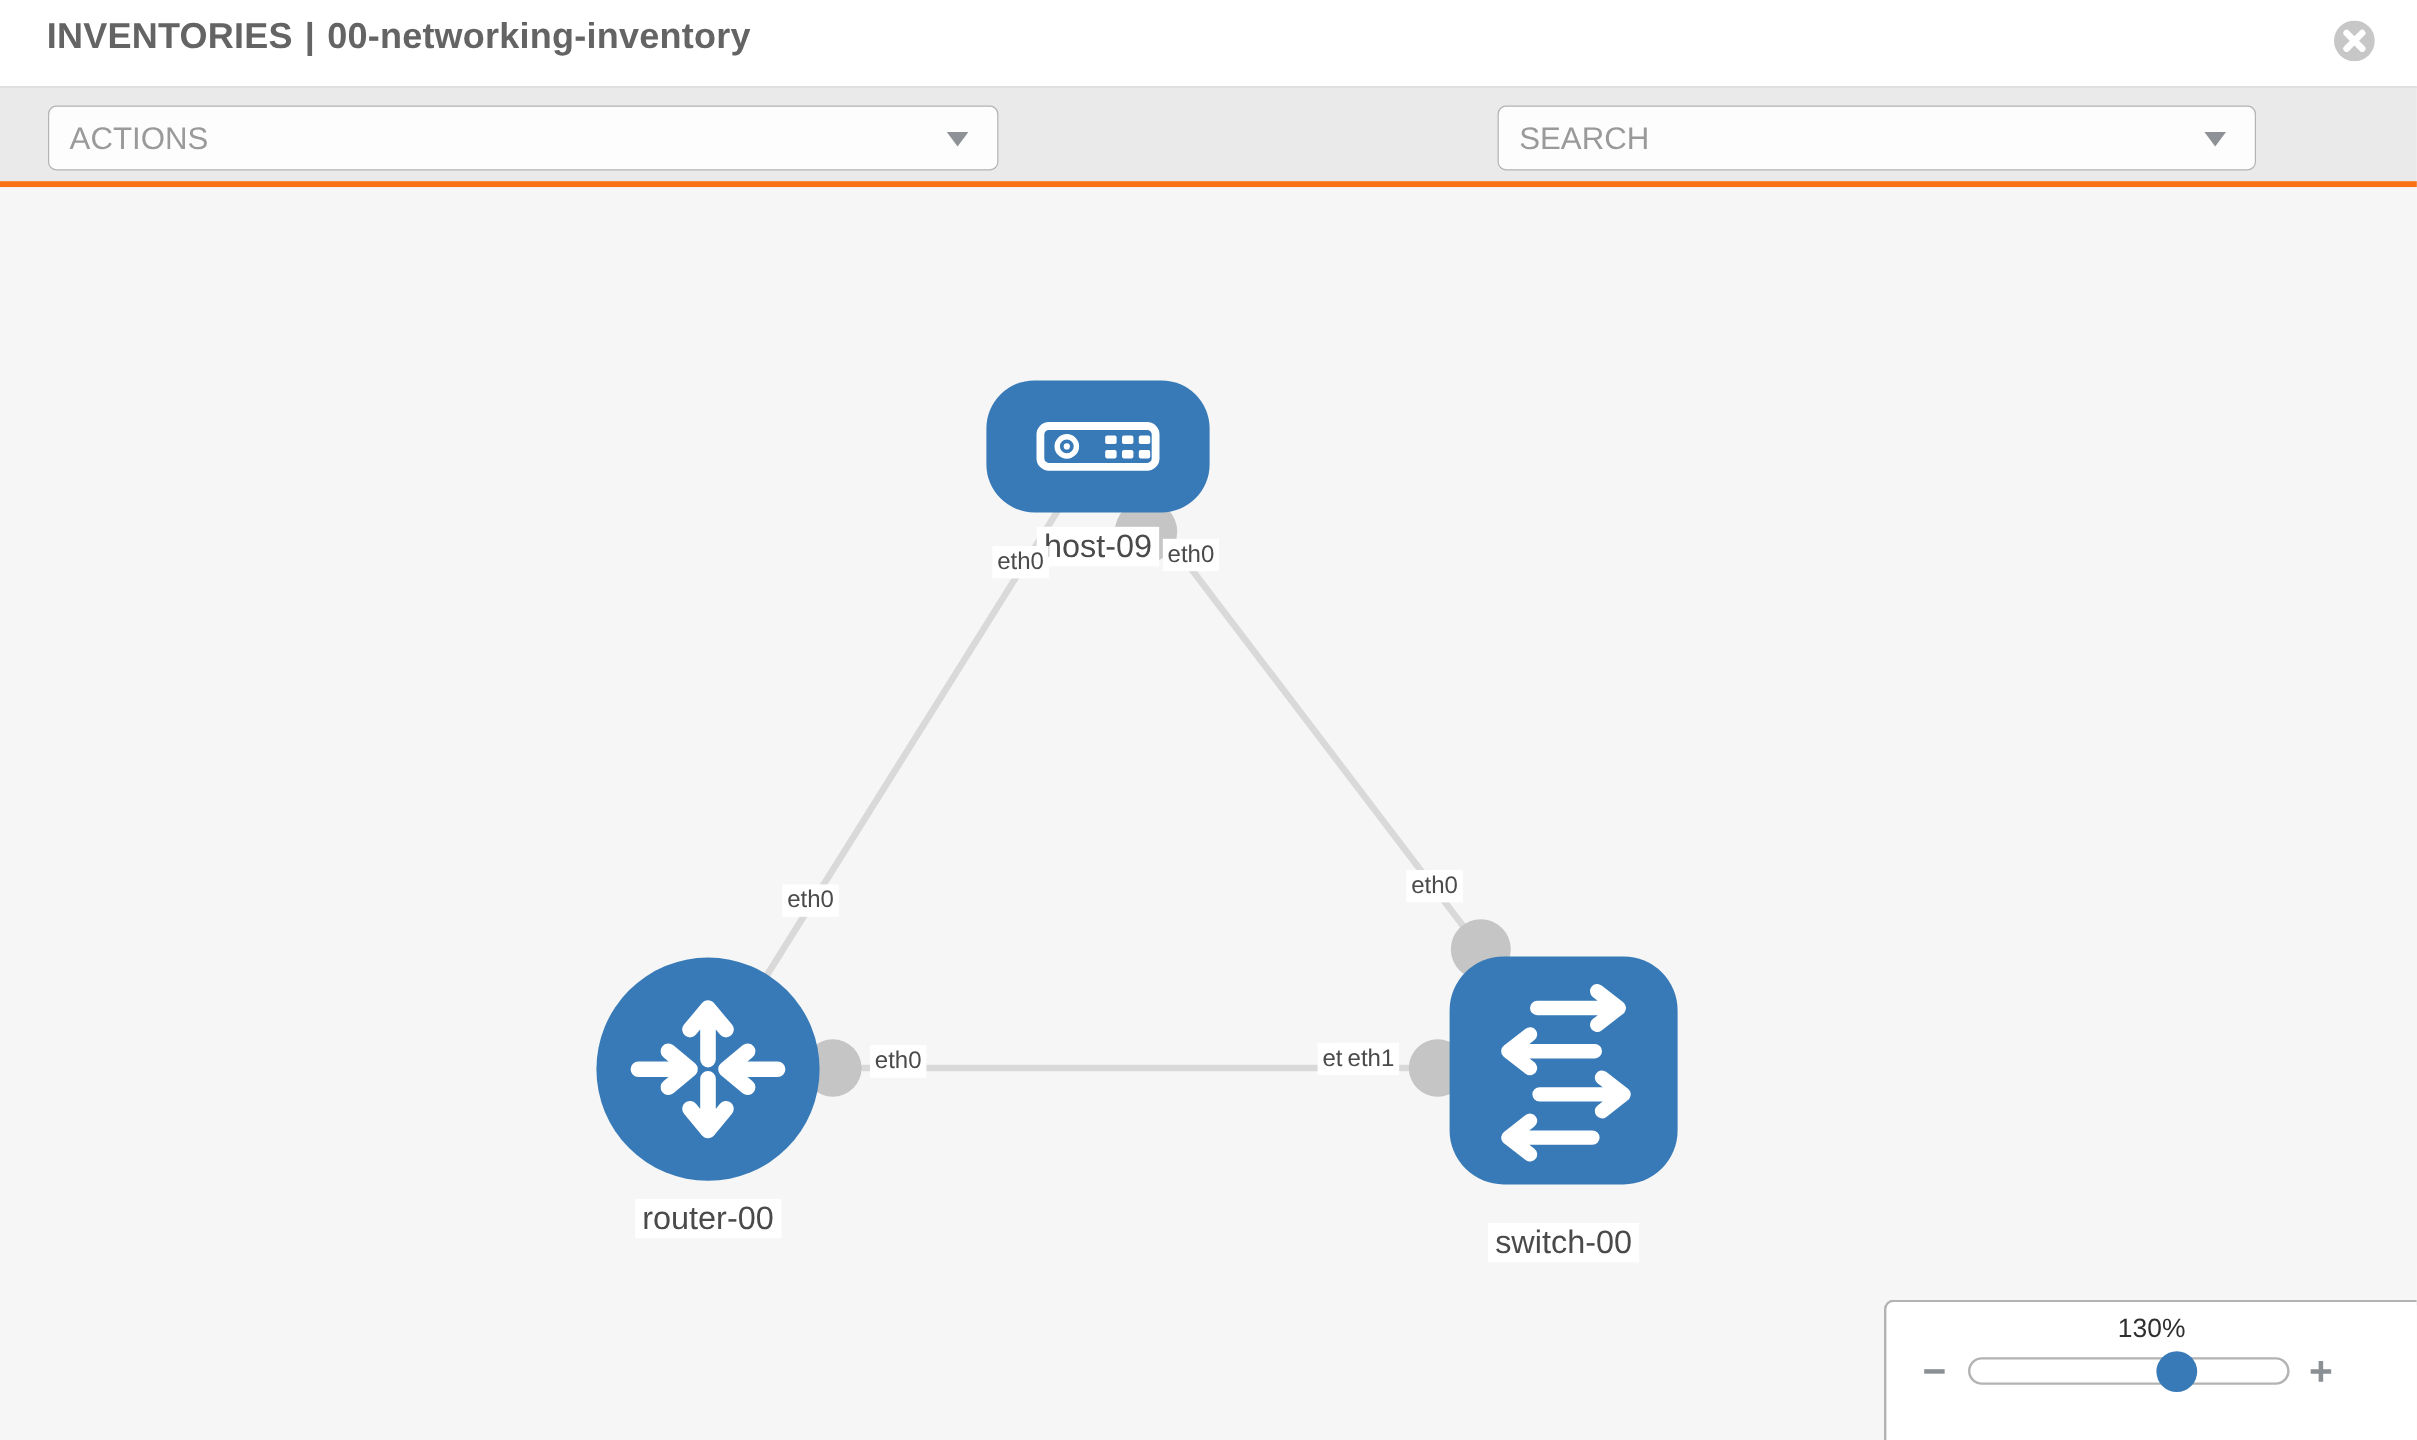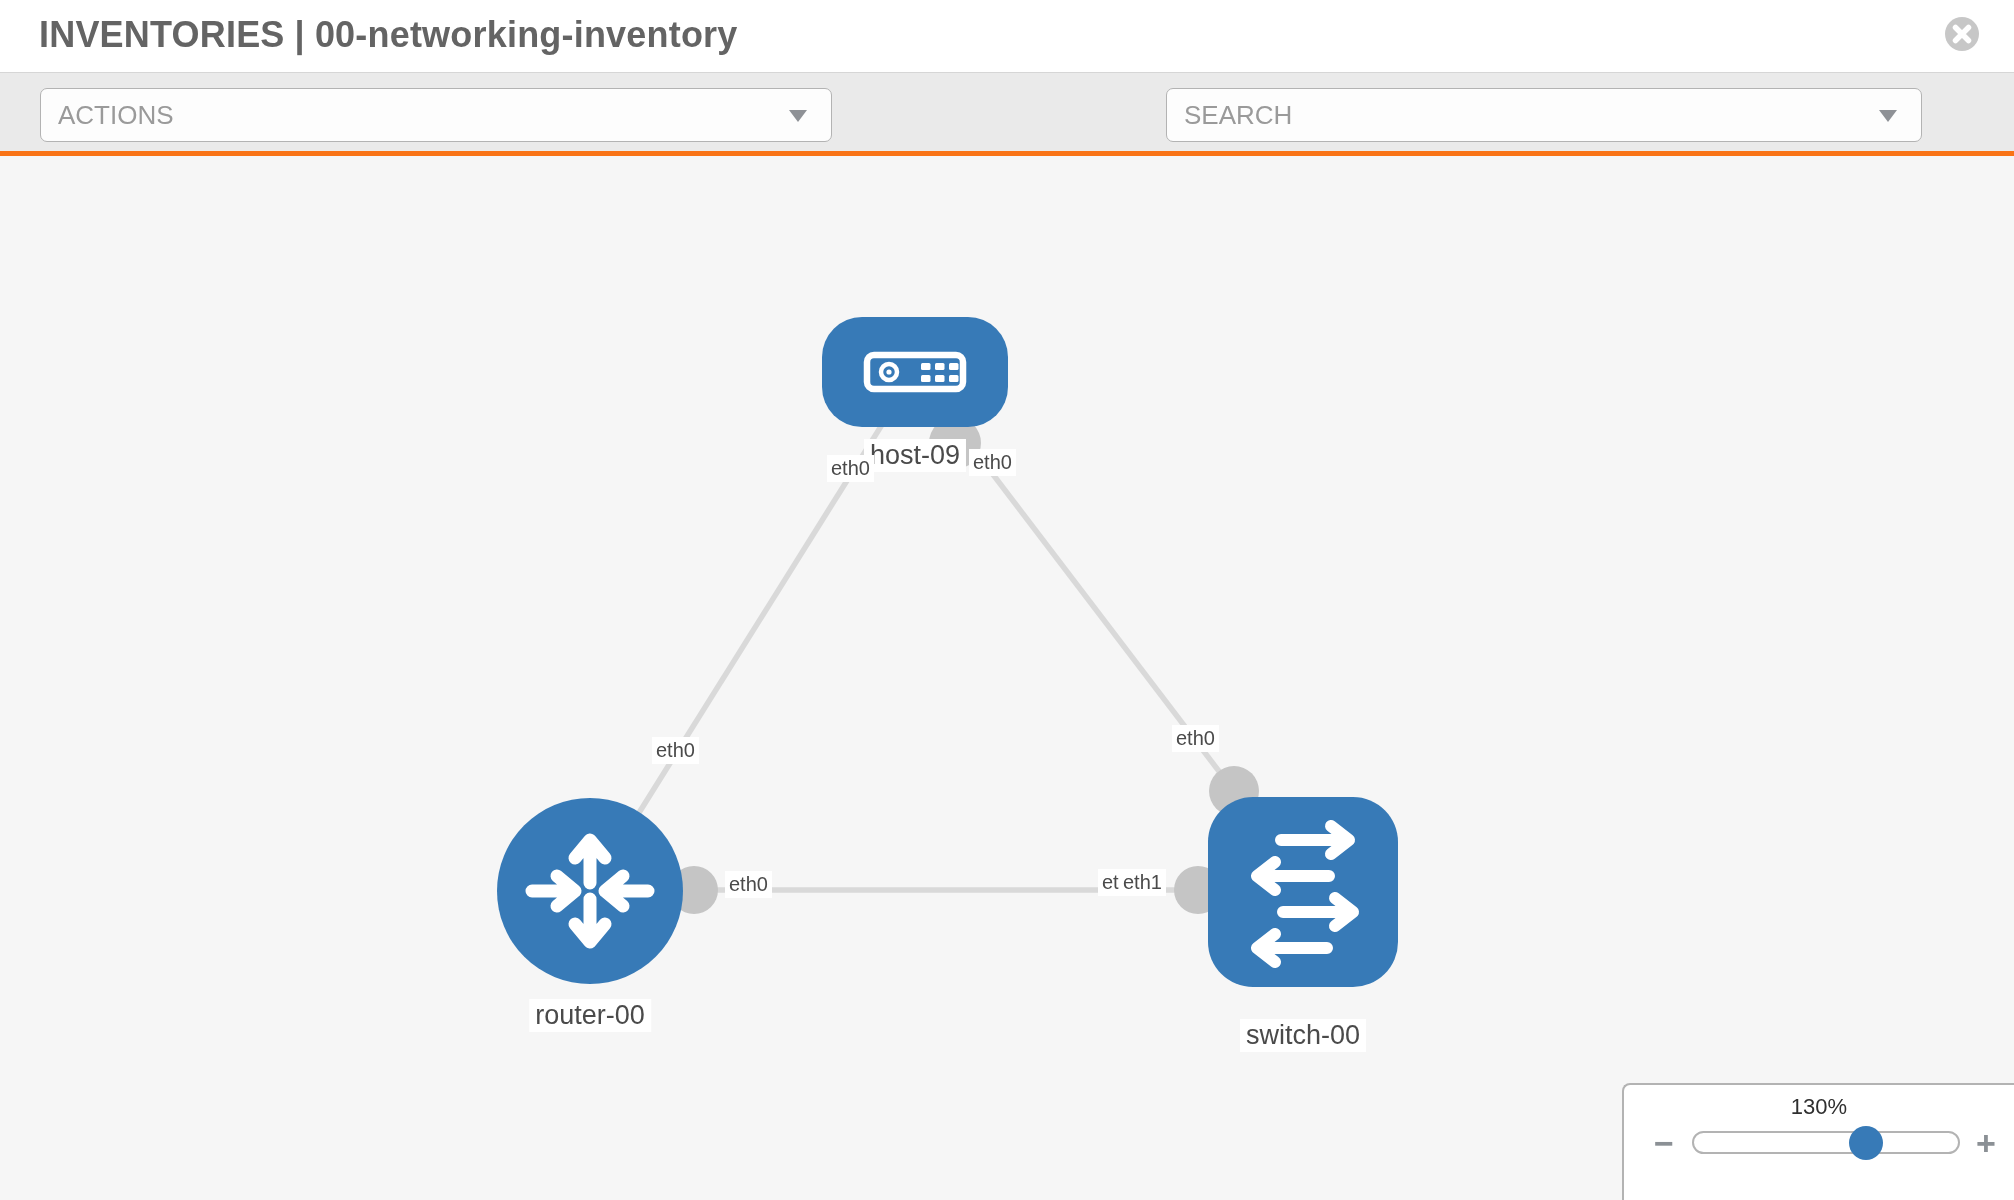--- a/index.html
+++ b/index.html
@@ -2,48 +2,48 @@
 <html><head>
 <meta charset="utf-8">
 <style>
   * { margin: 0; padding: 0; box-sizing: border-box; }
   html, body { width: 2014px; height: 1200px; background: #fff; }
   body { font-family: "Liberation Sans", "DejaVu Sans", sans-serif; overflow: hidden; }
   .app { position: relative; width: 2014px; height: 1200px; background: #fff; }
 
   
   .header { position: absolute; top: 0; left: 0; width: 100%; height: 72px; background: #fff; }
-  .page-title { position: absolute; left: 39px; top: 14px; font-size: 36px; font-weight: bold; color: #646464; letter-spacing: 0.2px; }
+  .page-title { position: absolute; left: 39px; top: 14px; font-size: 30px; font-weight: bold; color: #646464; letter-spacing: 0.2px; }
   .page-title .sep { margin: 0 10px; }
   .close-btn { position: absolute; right: 35px; top: 17px; width: 34px; height: 34px; cursor: pointer; }
 
   
   .toolbar { position: absolute; top: 72px; left: 0; width: 100%; height: 84px;
              background: #eaeaea; border-top: 1px solid #d6d6d6; border-bottom: 5px solid #f97316; }
   .dropdown { position: absolute; top: 15px; height: 54px; background: #fdfdfd;
               border: 1.5px solid #b3b3b3; border-radius: 7px; display: flex; align-items: center; }
   .dropdown .dd-label { font-size: 26px; color: #9a9a9a; padding-left: 17px; }
   .caret { position: absolute; right: 24px; top: 50%; margin-top: -5px; width: 0; height: 0;
            border-left: 9px solid transparent; border-right: 9px solid transparent; border-top: 12px solid #8e9196; }
   .dd-actions { left: 40px; width: 792px; }
-  .dd-search { left: 1166px; width: 756px; }
+  .dd-search { left: 1248px; width: 632px; }
   .tool-icon { position: absolute; top: 97px; width: 36px; height: 36px; cursor: pointer; }
   .tool-wrench { left: 1049px; }
   .tool-key { left: 1117px; }
 
   
   .canvas { position: absolute; top: 156px; left: 0; width: 2014px; height: 1044px; background: #f6f6f6; }
   .topo-svg { position: absolute; top: 0; left: 0; }
 
   .node-label, .eth-label { position: absolute; background: #ffffff; color: #4a4a4a; white-space: nowrap; z-index: 5; }
   .node-label { font-size: 27px; padding: 1px 6px; transform: translateX(-50%); }
   .eth-label { font-size: 20px; padding: 2px 4px; }
 
   
-  .zoom-panel { position: absolute; right: 0; bottom: 0; width: 392px; height: 117px; background: #fff;
+  .zoom-panel { position: absolute; right: 0; bottom: 0; width: 444px; height: 117px; background: #fff;
                 border-left: 2px solid #b3b3b3; border-top: 2px solid #b3b3b3; border-top-left-radius: 8px; z-index: 10; }
   .zoom-level { position: absolute; left: 0; top: 9px; width: 100%; text-align: center;
                 font-size: 22px; color: #2f2f2f; }
   .zoom-btn { position: absolute; top: 46px; width: 28px; height: 28px; font-size: 34px; font-weight: bold;
               color: #8b9095; line-height: 24px; text-align: center; cursor: pointer; }
   .zoom-minus { left: 26px; }
   .zoom-plus { left: 348px; }
   .zoom-track { position: absolute; left: 68px; top: 46px; width: 268px; height: 23px;
                 background: #fff; border: 2px solid #b3b3b3; border-radius: 12px; cursor: pointer; }
   .zoom-knob { position: absolute; left: 155px; top: -7px; width: 34px; height: 34px; border-radius: 50%;

